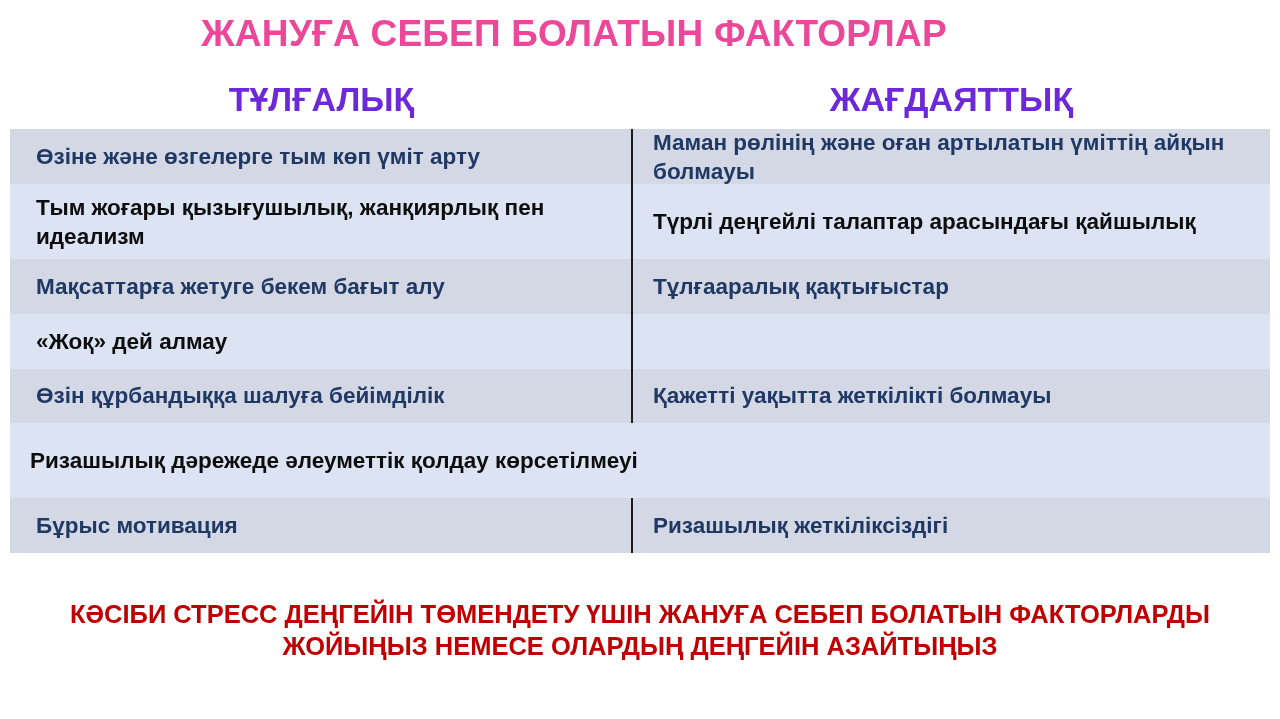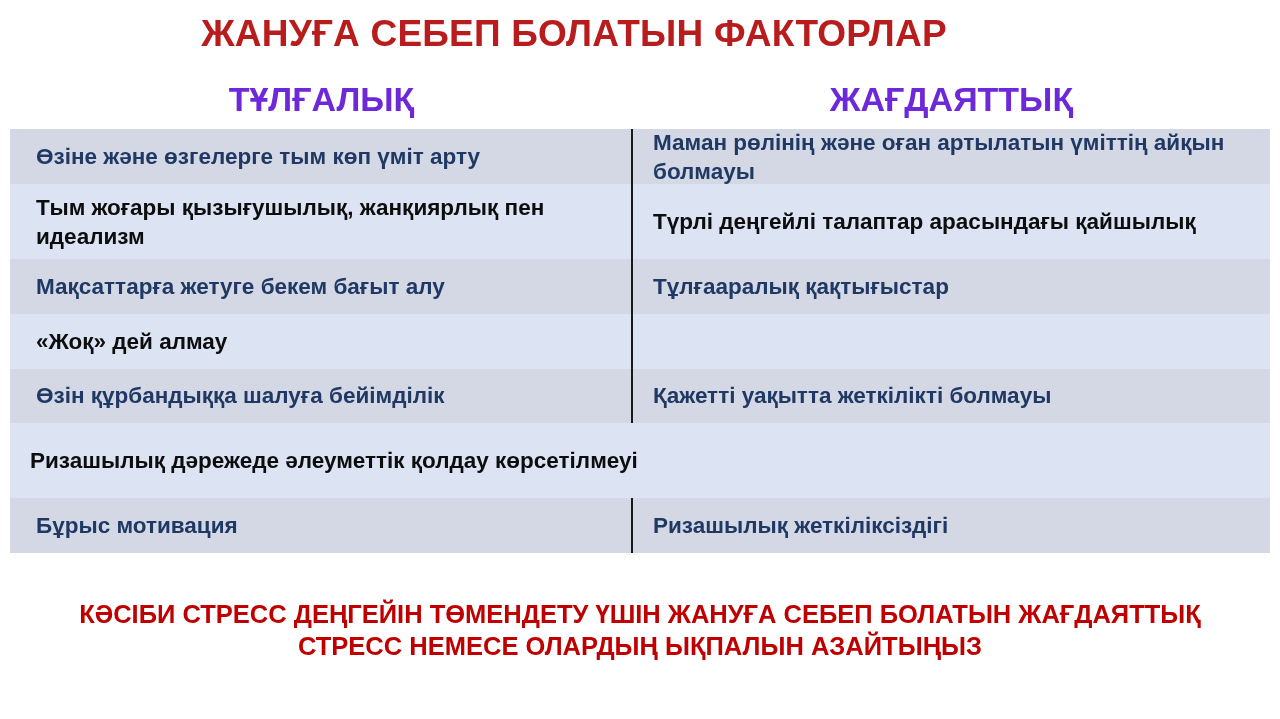--- a/index.html
+++ b/index.html
@@ -15,21 +15,21 @@
     overflow: hidden;
   }
 
   
   #main-title {
     position: absolute;
     top: 12px;
     left: 0;
     width: 1148px;
     text-align: center;
-    color: #b91c1c;
+    color: #ec4899;
     font-size: 37px;
     font-weight: bold;
     letter-spacing: 0.2px;
     line-height: 44px;
     white-space: nowrap;
   }
 
   
   #column-headers {
     position: absolute;
@@ -154,15 +154,15 @@
   </div>
 
   <div class="table-row row-odd row-h1">
     <div class="cell cell-left text-blue">Бұрыс мотивация</div>
     <div class="cell cell-right text-blue">Ризашылық жеткіліксіздігі</div>
   </div>
 
 </div>
 
 <div id="footer-note">
-  <span class="footer-line">КӘСІБИ СТРЕСС ДЕҢГЕЙІН ТӨМЕНДЕТУ ҮШІН ЖАНУҒА СЕБЕП БОЛАТЫН ЖАҒДАЯТТЫҚ</span>
-  <span class="footer-line">СТРЕСС НЕМЕСЕ ОЛАРДЫҢ ЫҚПАЛЫН АЗАЙТЫҢЫЗ</span>
+  <span class="footer-line">КӘСІБИ СТРЕСС ДЕҢГЕЙІН ТӨМЕНДЕТУ ҮШІН ЖАНУҒА СЕБЕП БОЛАТЫН ФАКТОРЛАРДЫ</span>
+  <span class="footer-line">ЖОЙЫҢЫЗ НЕМЕСЕ ОЛАРДЫҢ ДЕҢГЕЙІН АЗАЙТЫҢЫЗ</span>
 </div>
 
 </body></html>

